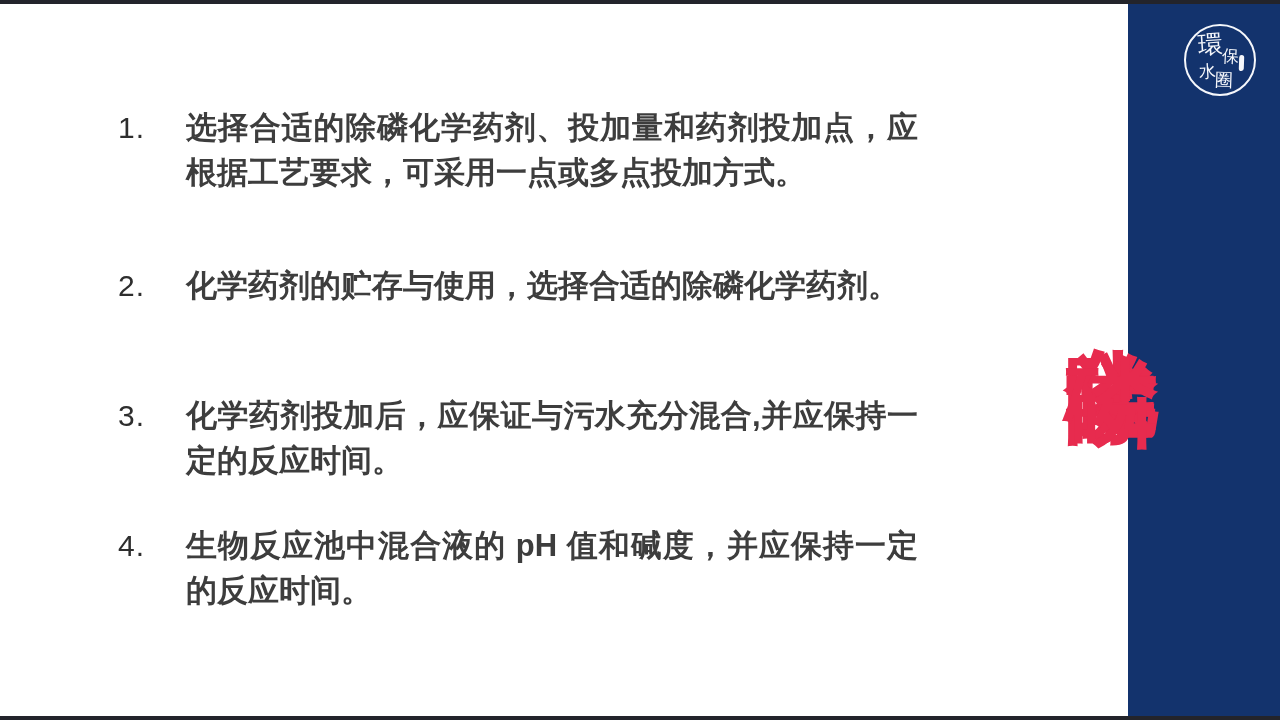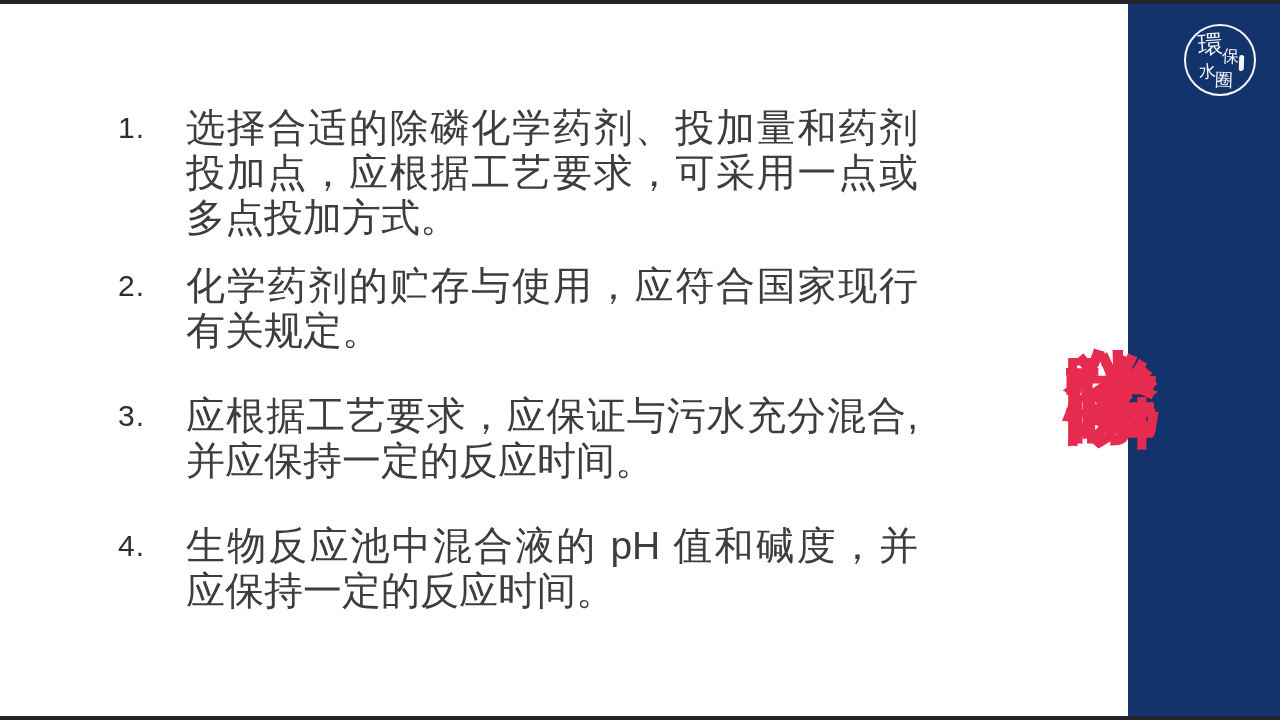--- a/index.html
+++ b/index.html
@@ -56,25 +56,25 @@
   .item-4 { top: 523px; }
   .item-num {
     flex: 0 0 68px;
     font-size: 30px;
     line-height: 45px;
     color: #2e2e2e;
     letter-spacing: 1px;
   }
   .item-text {
     flex: 1;
-    font-size: 39px;
+    font-size: 31px;
     line-height: 45px;
     color: var(--body-text);
     text-align: justify;
-    font-weight: 400;
+    font-weight: 700;
     letter-spacing: 0px;
   }
   
   .vertical-title {
     position: absolute;
     top: 272px;
     left: 1063px;
     z-index: 10;
     writing-mode: vertical-rl;
     text-orientation: upright;
@@ -136,25 +136,25 @@
 
   <div class="vertical-title">化学除磷</div>
 
   <ol class="list">
     <li class="list-item item-1">
       <span class="item-num">1.</span>
       <span class="item-text">选择合适的除磷化学药剂、投加量和药剂投加点，应根据工艺要求，可采用一点或多点投加方式。</span>
     </li>
     <li class="list-item item-2">
       <span class="item-num">2.</span>
-      <span class="item-text">化学药剂的贮存与使用，应符合国家现行有关规定。</span>
+      <span class="item-text">化学药剂的贮存与使用，选择合适的除磷化学药剂。</span>
     </li>
     <li class="list-item item-3">
       <span class="item-num">3.</span>
-      <span class="item-text">应根据工艺要求，应保证与污水充分混合,并应保持一定的反应时间。</span>
+      <span class="item-text">化学药剂投加后，应保证与污水充分混合,并应保持一定的反应时间。</span>
     </li>
     <li class="list-item item-4">
       <span class="item-num">4.</span>
       <span class="item-text">生物反应池中混合液的 pH 值和碱度，并应保持一定的反应时间。</span>
     </li>
   </ol>
 
   <div class="edge-strip bottom"></div>
 
 </div>

